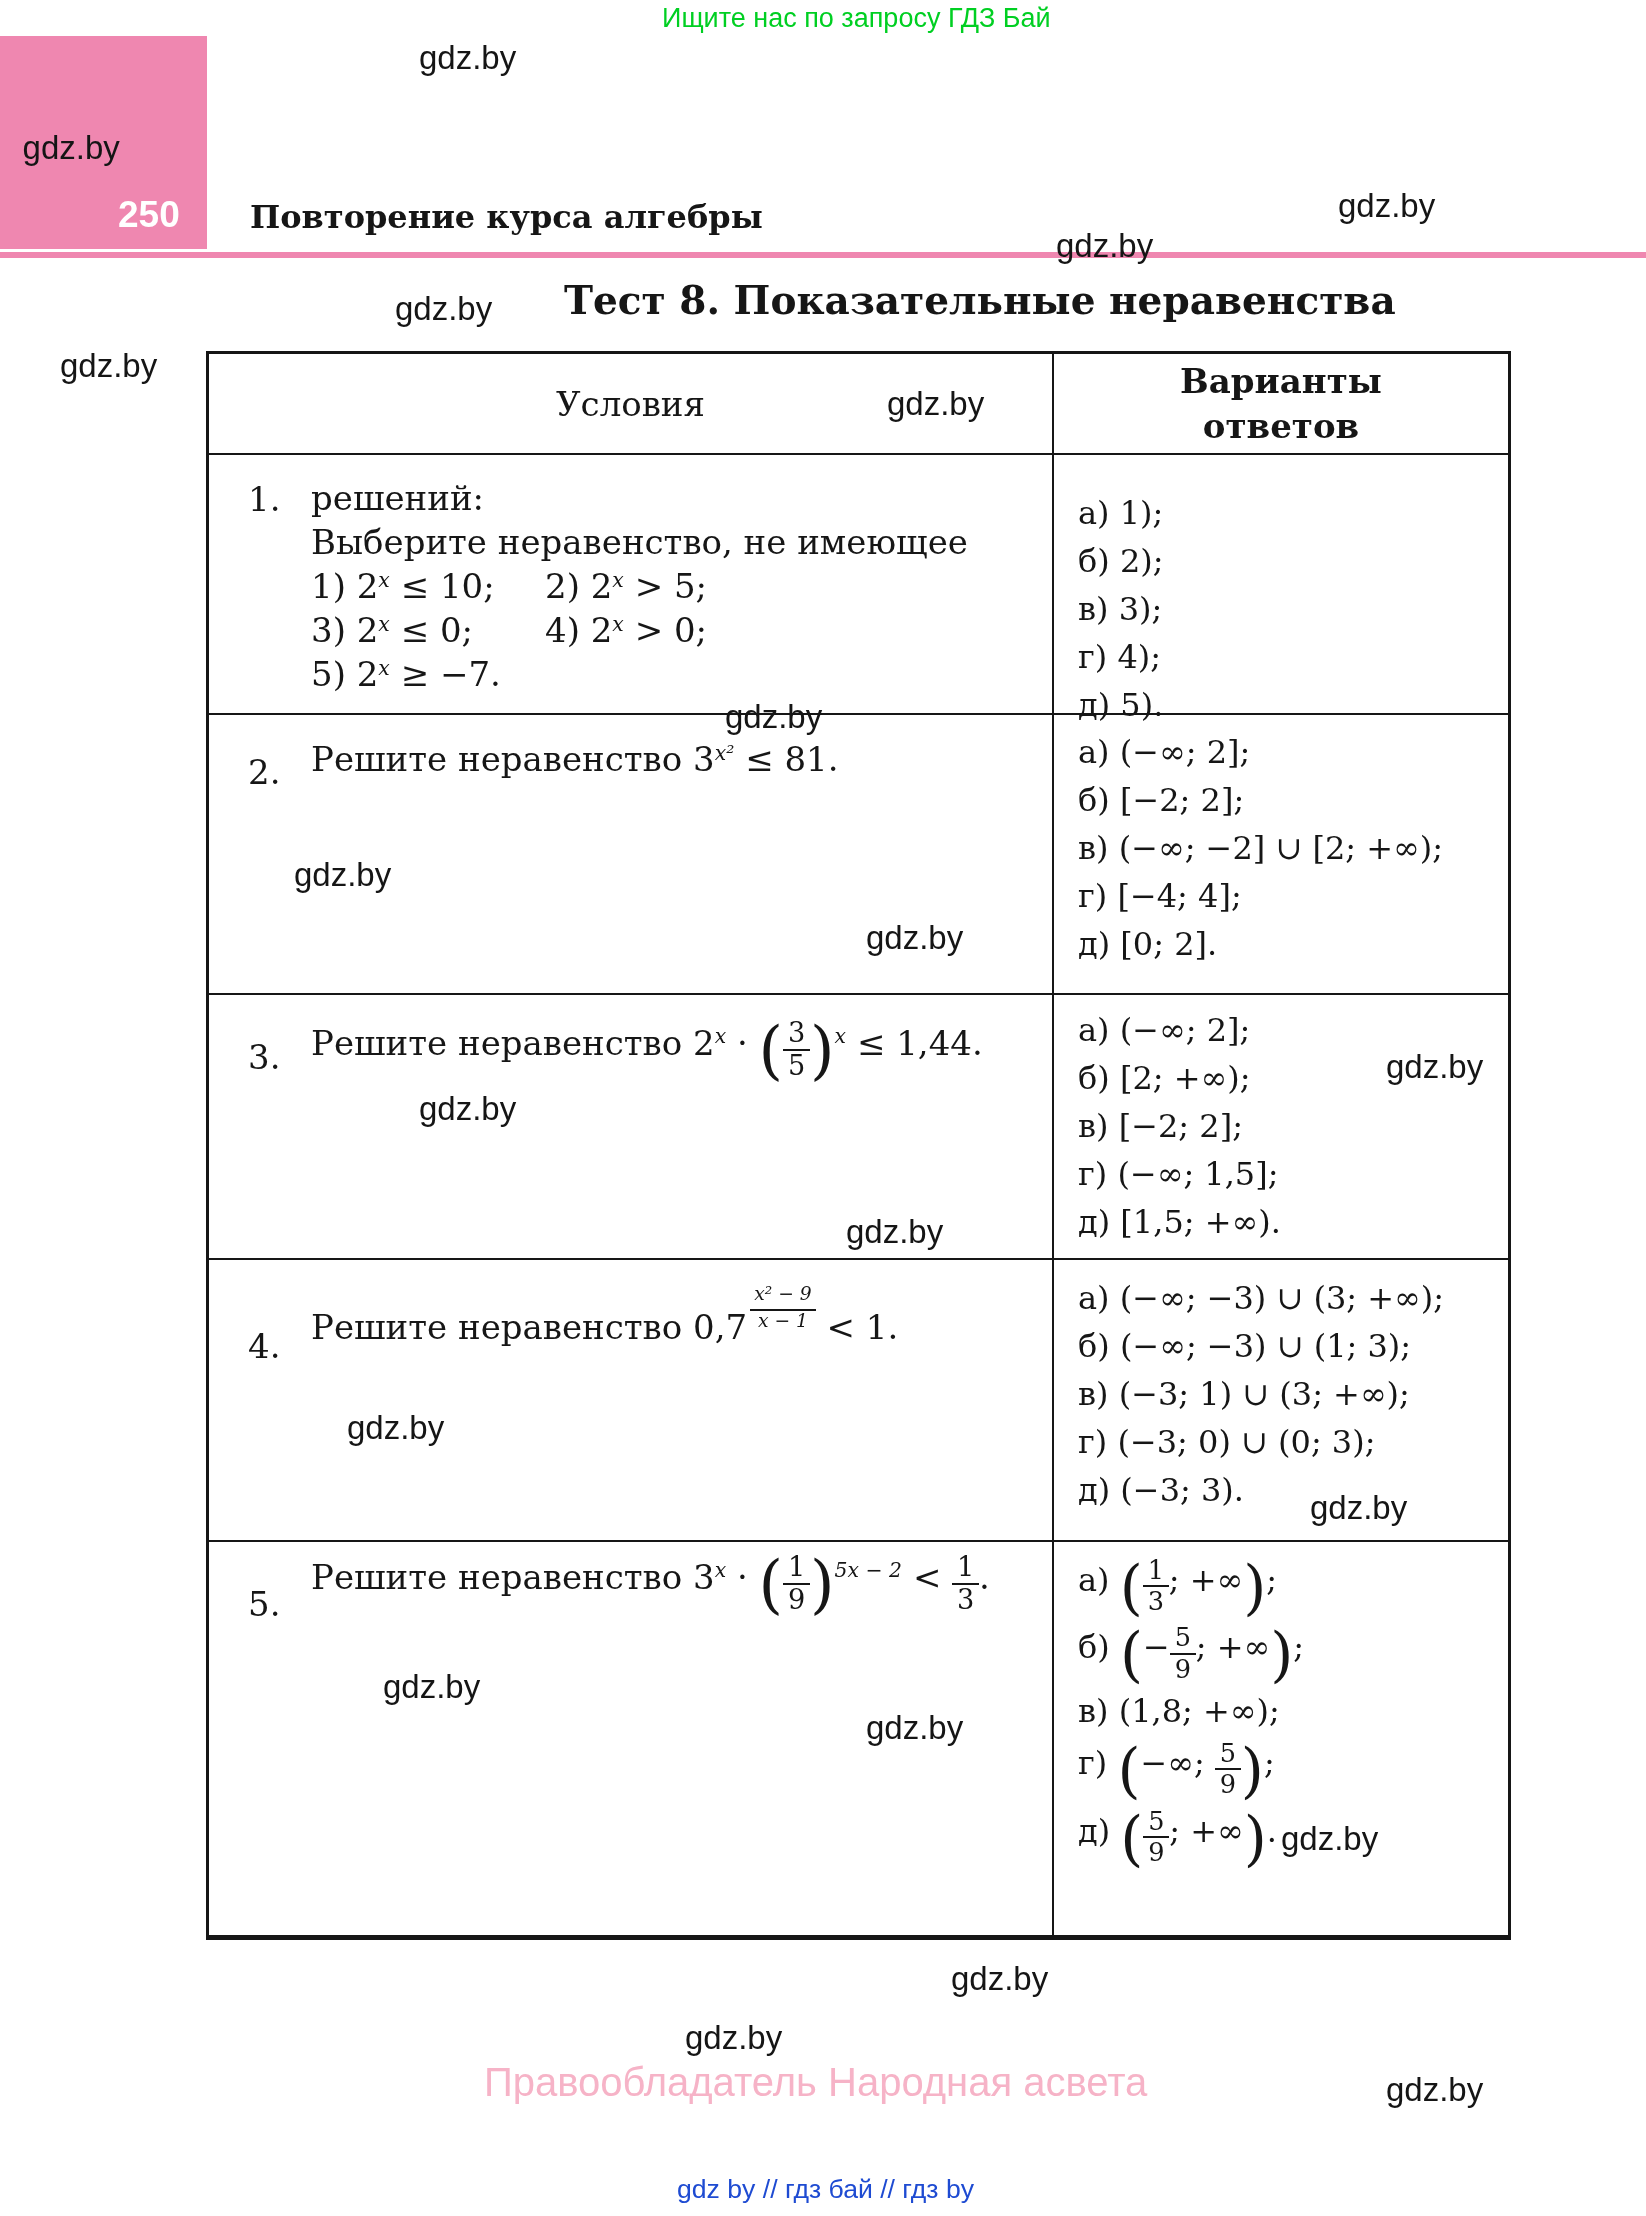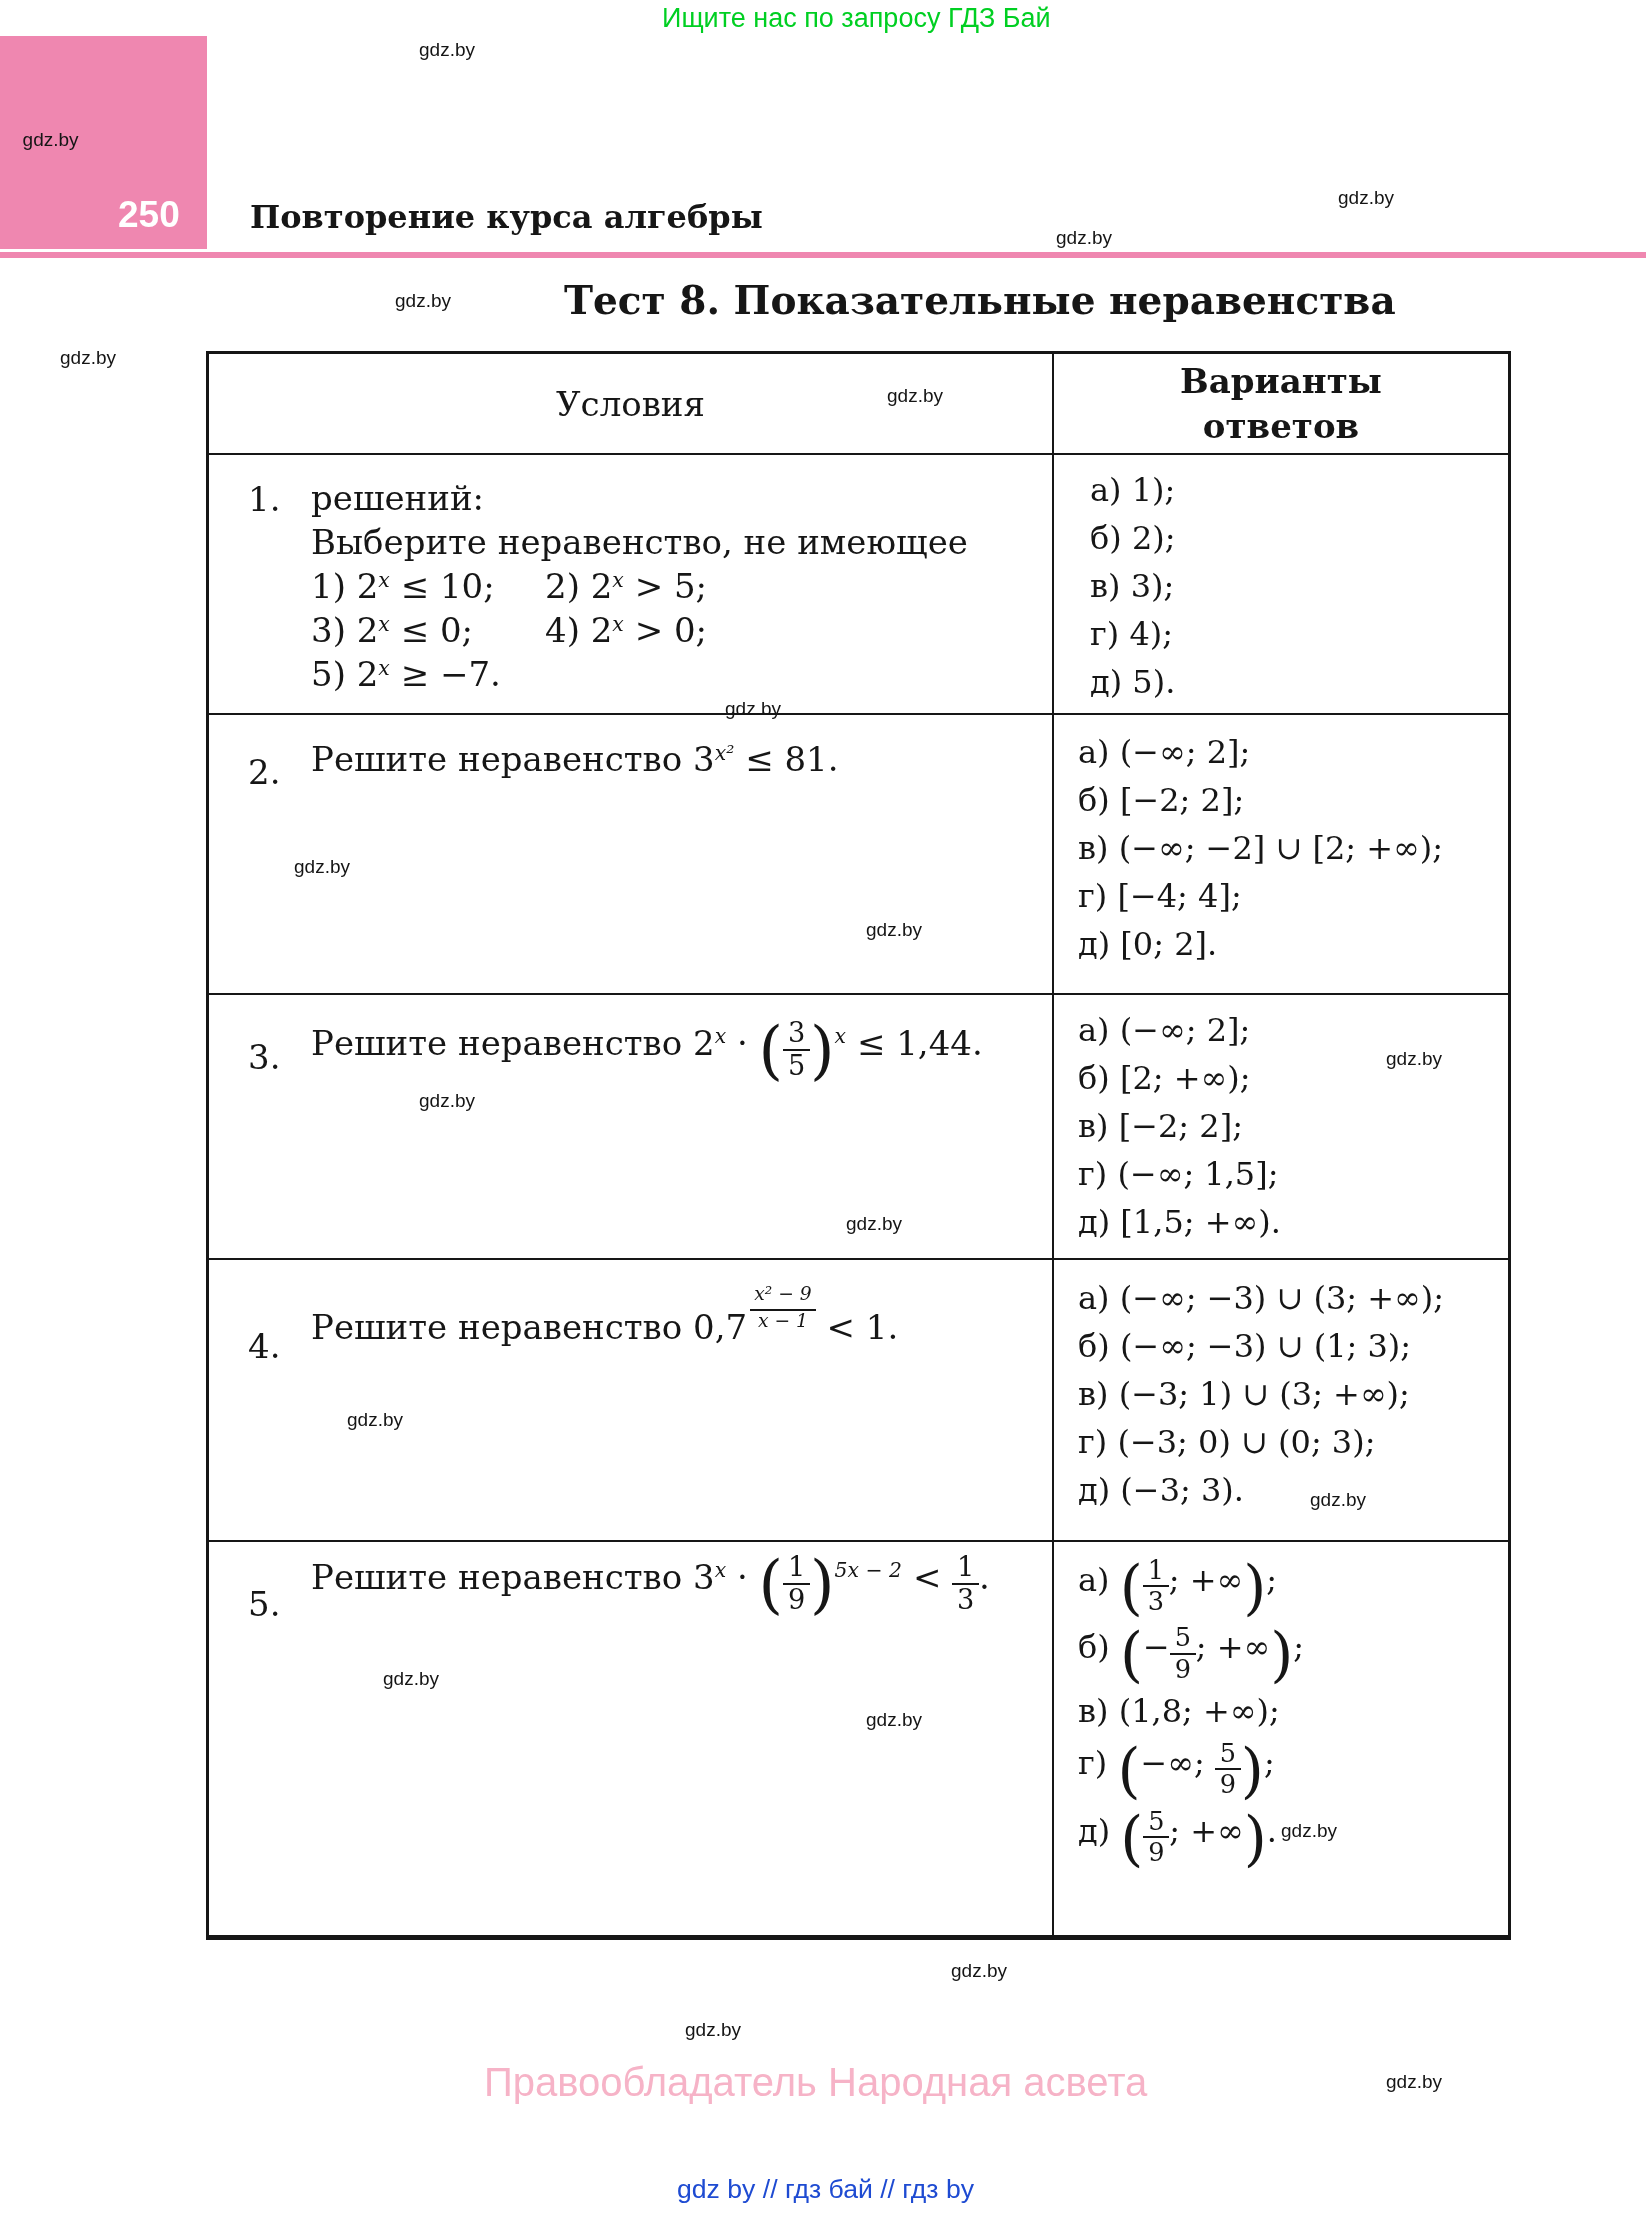--- a/index.html
+++ b/index.html
@@ -37,37 +37,37 @@
   .r1 .pnum{top:24px;} .r2 .pnum{top:37px;} .r3 .pnum{top:42px;} .r4 .pnum{top:66px;} .r5 .pnum{top:42px;}
   .pcontent{margin-left:102px;font-size:34px;}
   .r1 .pcontent{padding-top:22.6px;} .r2 .pcontent{padding-top:24px;}
   .r3 .pcontent{padding-top:24px;} .r4 .pcontent{padding-top:24px;} .r5 .pcontent{padding-top:11px;}
   .pline{position:relative;height:44px;}
   .pline .c1{position:absolute;left:0;top:0;white-space:nowrap;}
   .pline .c2{position:absolute;left:234px;top:0;white-space:nowrap;}
   .pflow{white-space:nowrap;}
 
   .answers{padding-left:24px;font-size:32px;}
-  .r1 .answers{padding-top:16px;margin-left:12px;} .r2 .answers{padding-top:17.7px;}
+  .r1 .answers{padding-top:39px;} .r2 .answers{padding-top:17.7px;}
   .r3 .answers{padding-top:16px;} .r4 .answers{padding-top:19.3px;} .r5 .answers{padding-top:14.5px;}
   .ans-line{height:48px;white-space:nowrap;}
   .r5 .ans-line{height:auto;margin-bottom:9.7px;}
 
   
   .msup{font-size:0.6em;font-style:italic;vertical-align:0.55em;}
   .bp{font-size:1.85em;vertical-align:-0.28em;line-height:0;}
   .frac{display:inline-block;vertical-align:-0.75em;font-size:0.8em;line-height:1.05;text-align:center;}
   .frac .fn{display:block;border-bottom:2.4px solid #161616;padding:0 4.8px 1.6px;}
   .frac .fd{display:block;padding-top:0.8px;}
   .sfrac{display:inline-block;vertical-align:0.62em;font-size:0.55em;font-style:italic;line-height:1.05;text-align:center;margin-left:3.2px;}
   .sfrac .fn{display:block;border-bottom:2.4px solid #161616;padding:0 4px 5px;}
   .sfrac .fd{display:block;padding-top:0.8px;}
 
   
-  .wm{position:absolute;font-family:"Liberation Sans","DejaVu Sans",sans-serif;font-size:19px;color:#151515;white-space:nowrap;z-index:5;}
+  .wm{position:absolute;font-family:"Liberation Sans","DejaVu Sans",sans-serif;font-size:33px;color:#151515;white-space:nowrap;z-index:5;}
   #wm-on-pink{z-index:6;}
 
   
   #footer-rights{position:absolute;left:484px;top:2060px;font-family:"Liberation Sans","DejaVu Sans",sans-serif;
       font-size:40px;color:#f6b3c7;white-space:nowrap;}
   #footer-links{position:absolute;left:677px;top:2174px;font-family:"Liberation Sans","DejaVu Sans",sans-serif;
       font-size:26.6px;color:#1e4bd2;white-space:nowrap;}
 </style>
 </head>
 <body>

